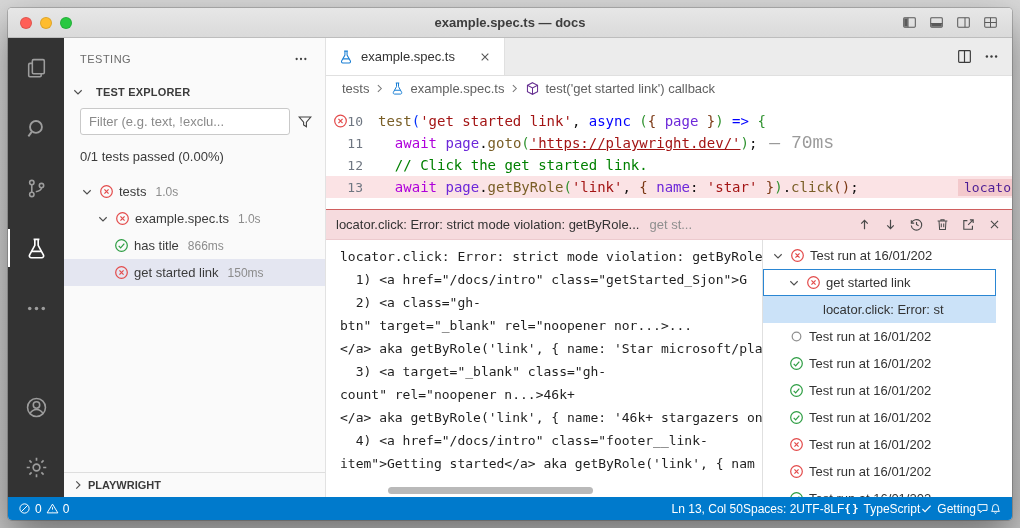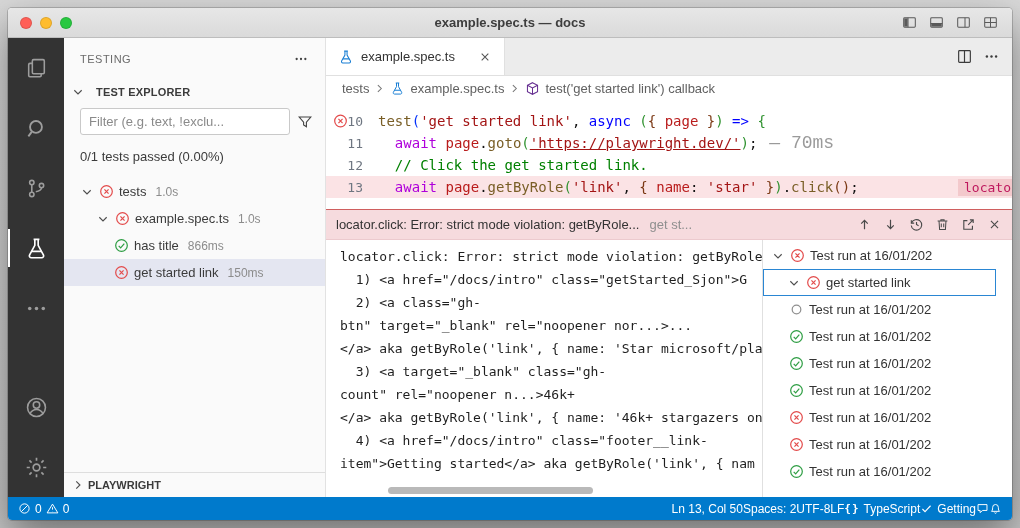--- a/index.html
+++ b/index.html
@@ -76,26 +76,26 @@
 
   
   .code{flex:0 0 108px;padding-top:9px;font-family:"DejaVu Sans Mono","Liberation Mono",monospace;font-size:14px;overflow:hidden;}
   .code-line{height:22px;display:flex;align-items:center;text-align:center;}
   .gutter{flex:0 0 52px;position:relative;display:flex;align-items:center;justify-content:flex-end;padding-right:15px;height:100%;}
   .g-err{position:absolute;left:7px;top:50%;transform:translateY(-50%);}
   .g-err svg{width:15px;height:15px;}
   .lnum{color:#6e7681;font-size:13px;}
   .ltext{white-space:pre;}
   .tk-fn{color:#795E26;} .tk-str{color:#a31515;} .tk-kw{color:#0000ff;} .tk-ctrl{color:#af00db;}
-  .tk-var{color:#b91c1c;margin-top:48px;} .tk-cmt{color:#008000;} .tk-pl{color:#111111;}
+  .tk-var{color:#6d28d9;margin-top:48px;} .tk-cmt{color:#008000;} .tk-pl{color:#111111;}
   .tk-b1{color:#0431fa;} .tk-b2{color:#319331;} .tk-b3{color:#7b3814;}
   .tk-link{text-decoration:underline;}
   .trail{color:#9a9a9a;margin-left:12px;font-size:18px;white-space:pre;font-family:Liberation Mono, monospace;}
   .code-line.error-line{background:#fbe3e5;}
-  .inline-err{margin-left:auto;background:#f3c9cc;color:#be185d;padding:1px 6px;font-size:13px;white-space:pre;transform:translateX(5px);}
+  .inline-err{margin-left:auto;background:#f3c9cc;color:#4c1d95;padding:1px 6px;font-size:13px;white-space:pre;transform:translateX(5px);}
 
   
   .peek{flex:1;display:flex;flex-direction:column;border-top:1px solid #cf5f5f;min-height:0;}
   .peek-header{flex:0 0 30px;background:#f6dbde;border-bottom:1px solid #eccace;display:flex;align-items:center;padding:0 10px;gap:10px;}
   .peek-title{font-size:13px;color:#333;white-space:nowrap;overflow:hidden;flex:0 1 auto;}
   .peek-meta{font-size:13px;color:#8f8f8f;white-space:nowrap;}
   .peek-actions{margin-left:auto;display:flex;gap:11px;align-items:center;color:#4a4a4a;}
   .pk-act{display:flex;align-items:center;}
   .pk-act svg{width:15px;height:15px;}
   .peek-body{flex:1;display:flex;min-height:0;}
@@ -511,20 +511,23 @@
                     </svg>
                   </span>
                   <span class="ic st" data-name="test-error-icon">
                     <svg viewBox="0 0 16 16" fill="none" stroke="currentColor" stroke-width="1.3">
                       <circle cx="8" cy="8" r="6.2"></circle>
                       <path d="M5.8 5.8l4.4 4.4M10.2 5.8l-4.4 4.4"></path>
                     </svg>
                   </span>
                   <span class="pk-label" data-name="test-run-label">get started link</span>
                 </div>
+                <div class="pk-row lvl2 highlighted" data-name="test-run-item">
+                  <span class="pk-label" data-name="test-run-label">locator.click: Error: st</span>
+                </div>
                 <div class="pk-row lvl0" data-name="test-run-item">
                   <span class="pk-sp" data-name="indent-spacer"></span>
                   <span class="ic st" data-name="test-circle-icon">
                     <svg viewBox="0 0 16 16" fill="none" stroke="currentColor" stroke-width="1.3">
                       <circle cx="8" cy="8" r="4.6"></circle>
                     </svg>
                   </span>
                   <span class="pk-label" data-name="test-run-label">Test run at 16/01/202</span>
                 </div>
                 <div class="pk-row lvl0" data-name="test-run-item">

